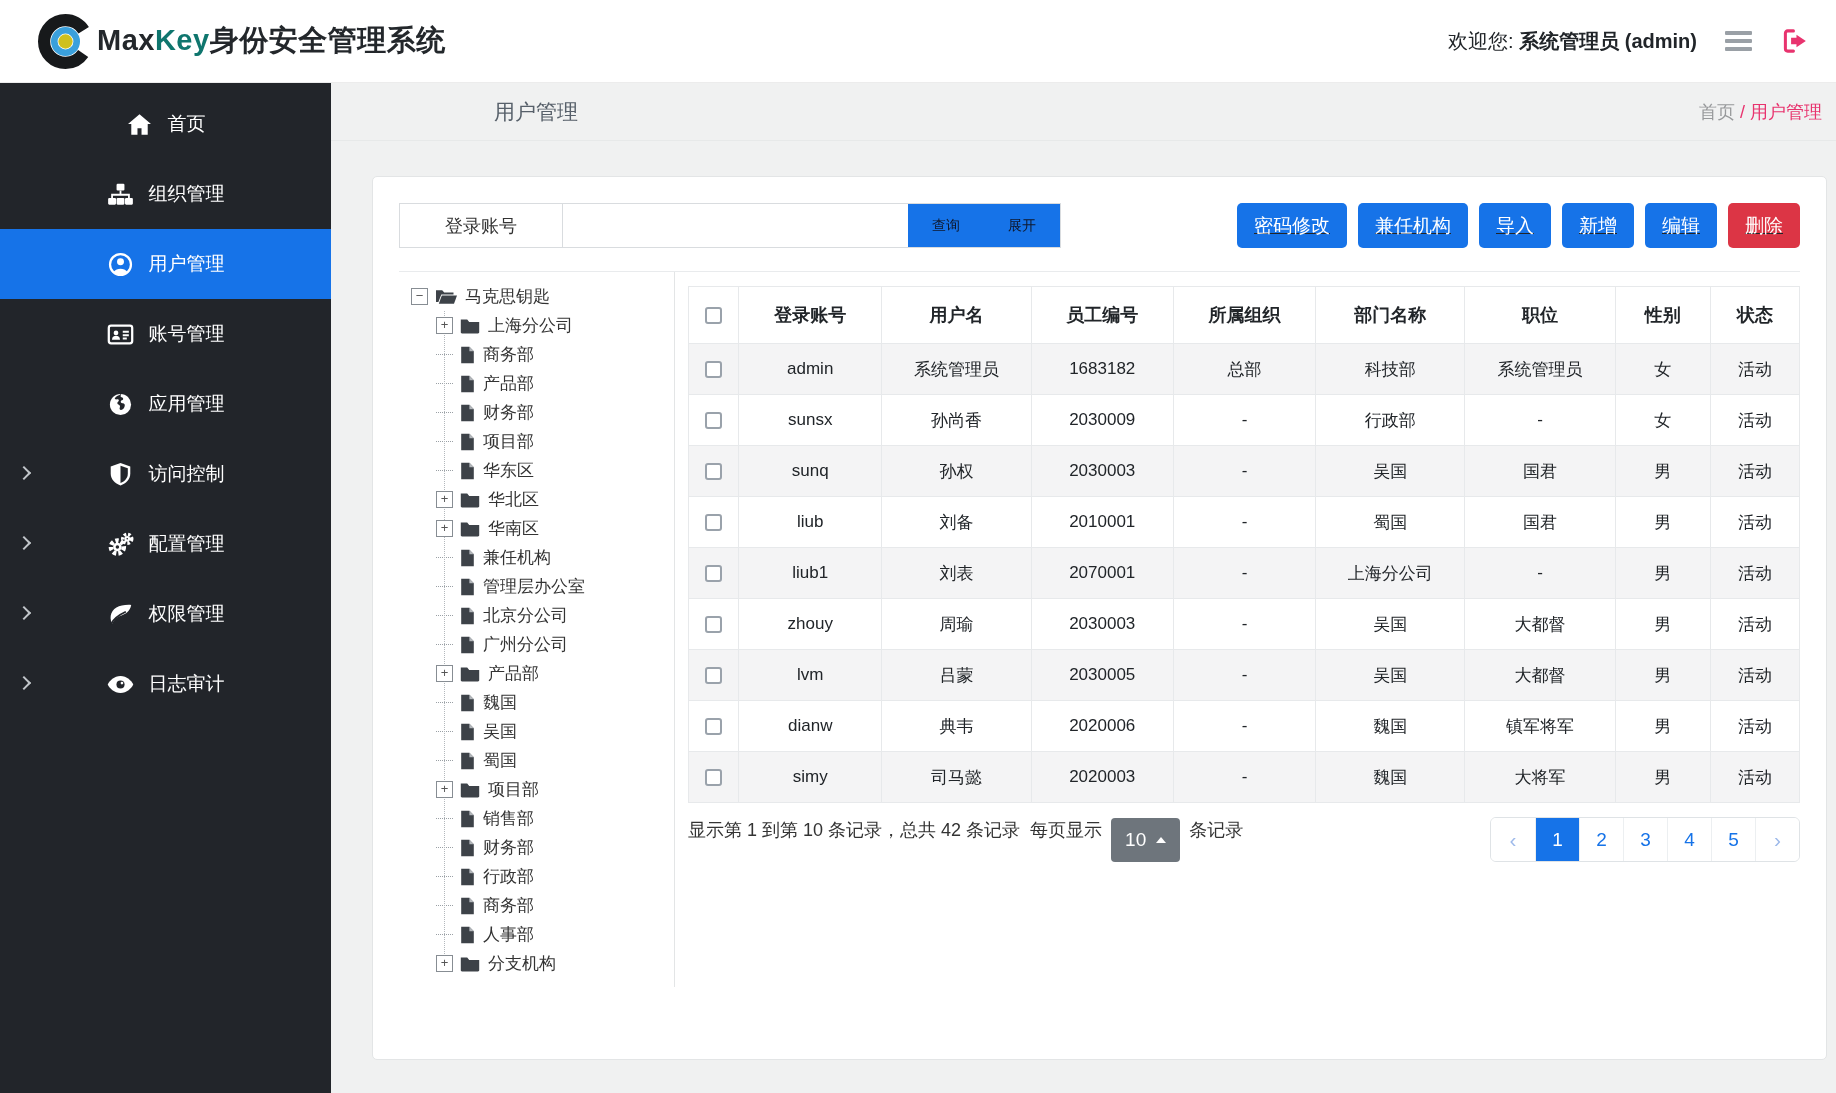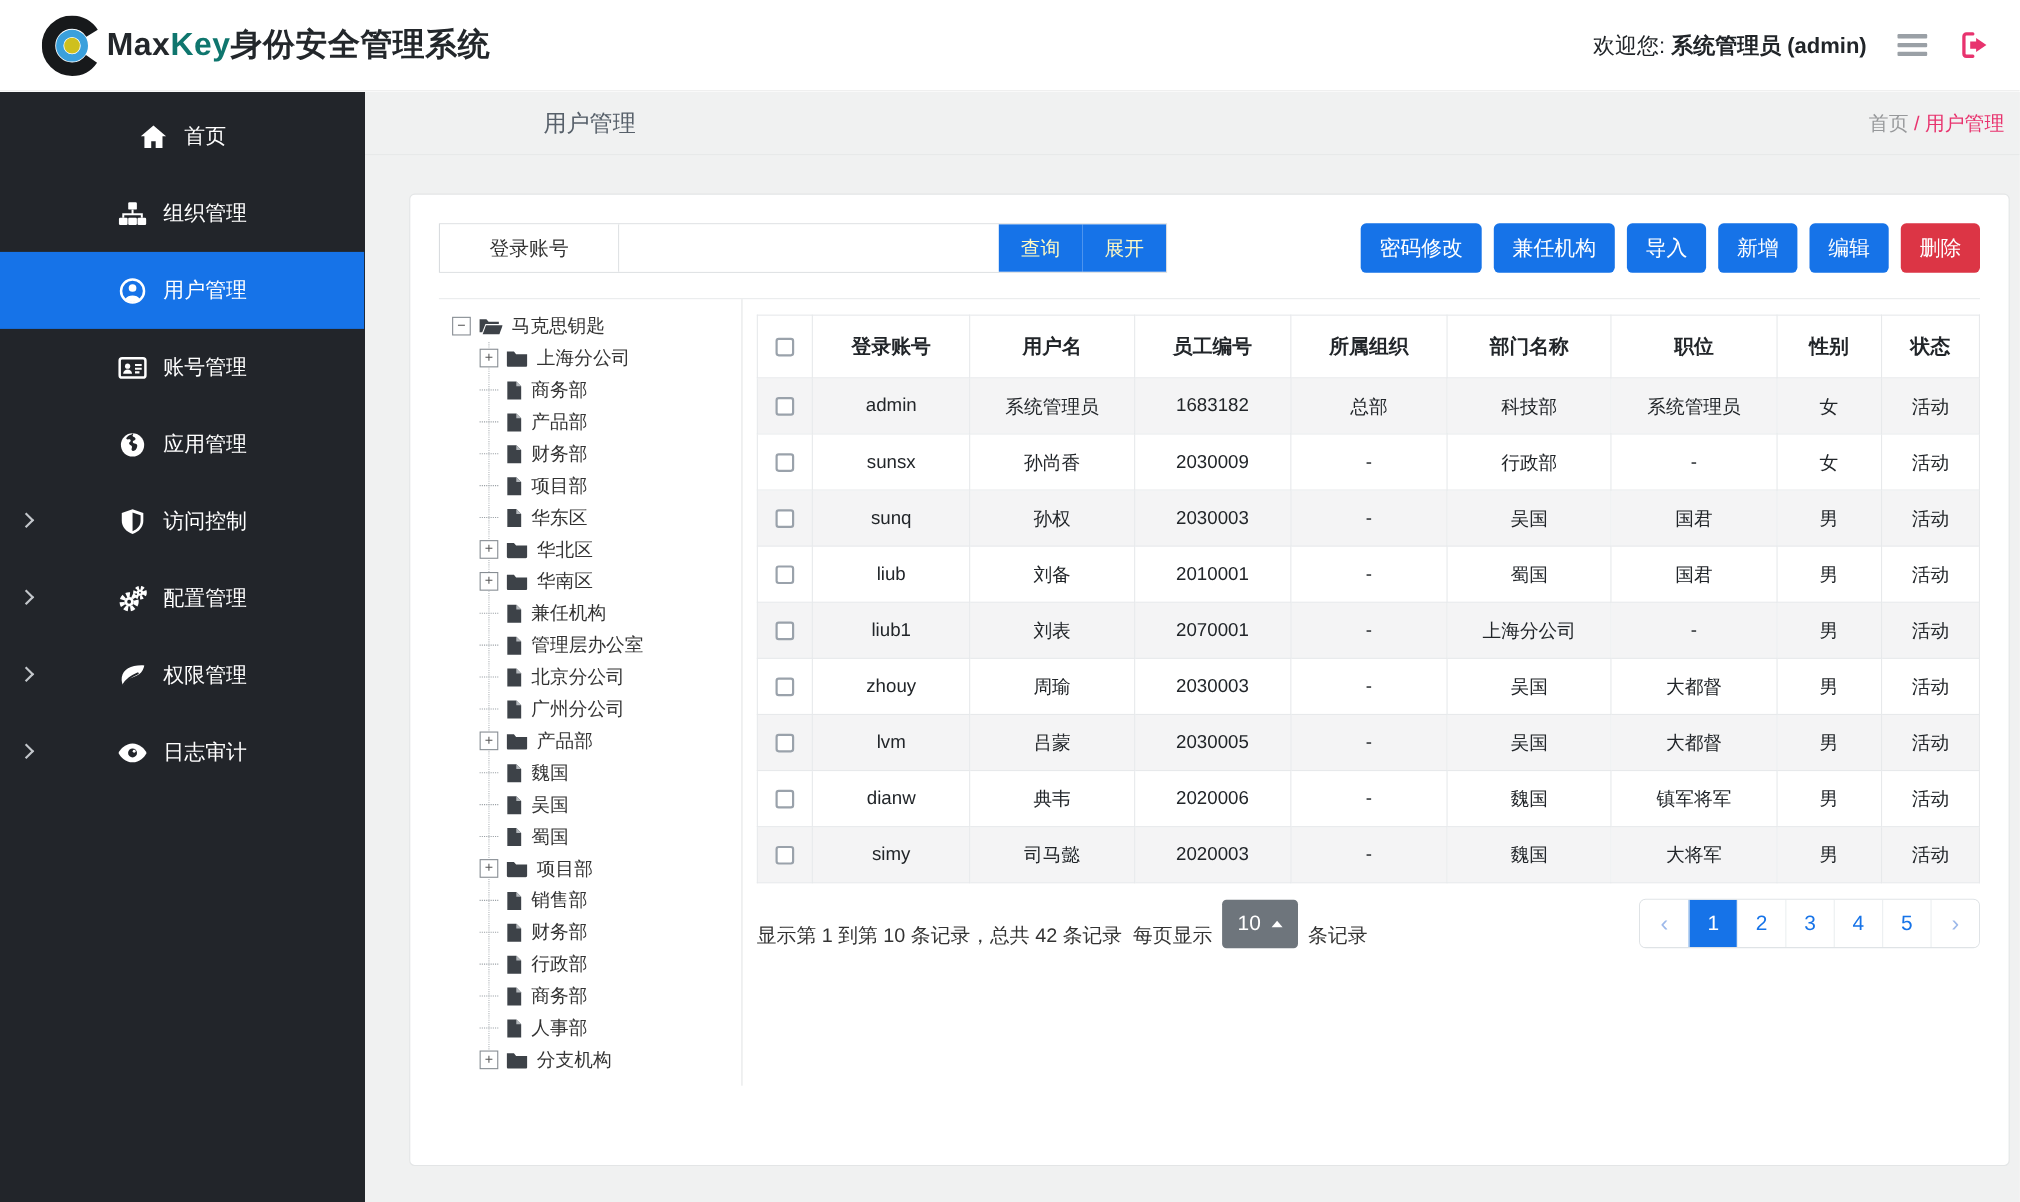--- a/index.html
+++ b/index.html
@@ -43,23 +43,23 @@
   .content { padding:35px 9px 0 41px; }
   .card { background:#fff; border:1px solid #e3e5e6; border-radius:5px; min-height:884px; padding:26px; }
 
   
   .toolbar { display:flex; justify-content:space-between; align-items:flex-start;
     padding-bottom:23px; border-bottom:1px solid #e9ebed; }
   .search-box { display:flex; align-items:stretch; height:45px; border:1px solid #d9dcdf; }
   .search-label { width:163px; display:flex; align-items:center; justify-content:center;
     font-size:18px; color:#333; border-right:1px solid #d9dcdf; background:#fff; }
   .search-input { width:345px; border:none; outline:none; font-size:17px; padding:0 10px; }
-  .btn-query, .btn-expand { width:76px; background:#1673e8; color:#fef9c3; border:none;
-    font-size:18px; cursor:pointer; }
-  .actions { display:flex; gap:11px; }
+  .btn-query, .btn-expand { width:76px; background:#1673e8; color:#0f172a; border:none;
+    font-size:14px; cursor:pointer; }
+  .actions { display:flex; gap:11px;text-decoration:underline; }
   .btn-action { height:45px; padding:0 17px; font-size:19px; color:#fff; background:#1673e8;
     border:none; border-radius:5px; cursor:pointer; }
   .btn-action.danger { background:#dc3545; }
 
   
   .body-row { display:flex; align-items:stretch; }
   .tree-panel { width:276px; min-height:715px; border-right:1px solid #e3e5e6; position:relative;
     padding:10px 0 0 12px; font-size:17px; color:#333; }
   .tree-row { height:29px; display:flex; align-items:center; cursor:pointer; white-space:nowrap; }
   .t-indent { flex:none; }
@@ -76,21 +76,21 @@
   .users th, .users td { border:1px solid #e7e9eb; text-align:center; padding:0 6px; overflow:hidden; }
   .users th { height:57px; font-weight:bold; font-size:18px; background:#fff; }
   .users td { height:51px; }
   .users tbody tr:nth-child(odd) { background:#f4f4f5; }
   .cb { appearance:none; -webkit-appearance:none; width:17px; height:17px; border:2px solid #9aa2ab;
     border-radius:3px; background:#fff; margin:0; vertical-align:middle; cursor:pointer; }
 
   
   .pager-row { display:flex; align-items:center; justify-content:space-between; margin-top:14px;
     font-size:18px; color:#333; }
-  .pager-left { display:flex; align-items:flex-end; }
+  .pager-left { display:flex; align-items:flex-start; }
   .pager-left .gap { margin-left:10px; }
   .per-page-btn { background:#6e757c; color:#fff; border:none; border-radius:4px; height:44px;
     padding:0 14px; font-size:19px; display:inline-flex; align-items:center; gap:10px;
     margin:0 9px; cursor:pointer; }
   .caret-up { width:0; height:0; border-left:5px solid transparent; border-right:5px solid transparent;
     border-bottom:6px solid #fff; }
   .pager-pages { display:flex; border:1px solid #dfe3e6; border-radius:6px; overflow:hidden; background:#fff; }
   .page-btn { min-width:44px; height:43px; display:flex; align-items:center; justify-content:center;
     font-size:19px; color:#1673e8; background:#fff; border:none; border-left:1px solid #eceff1; cursor:pointer; }
   .page-btn:first-child { border-left:none; }

